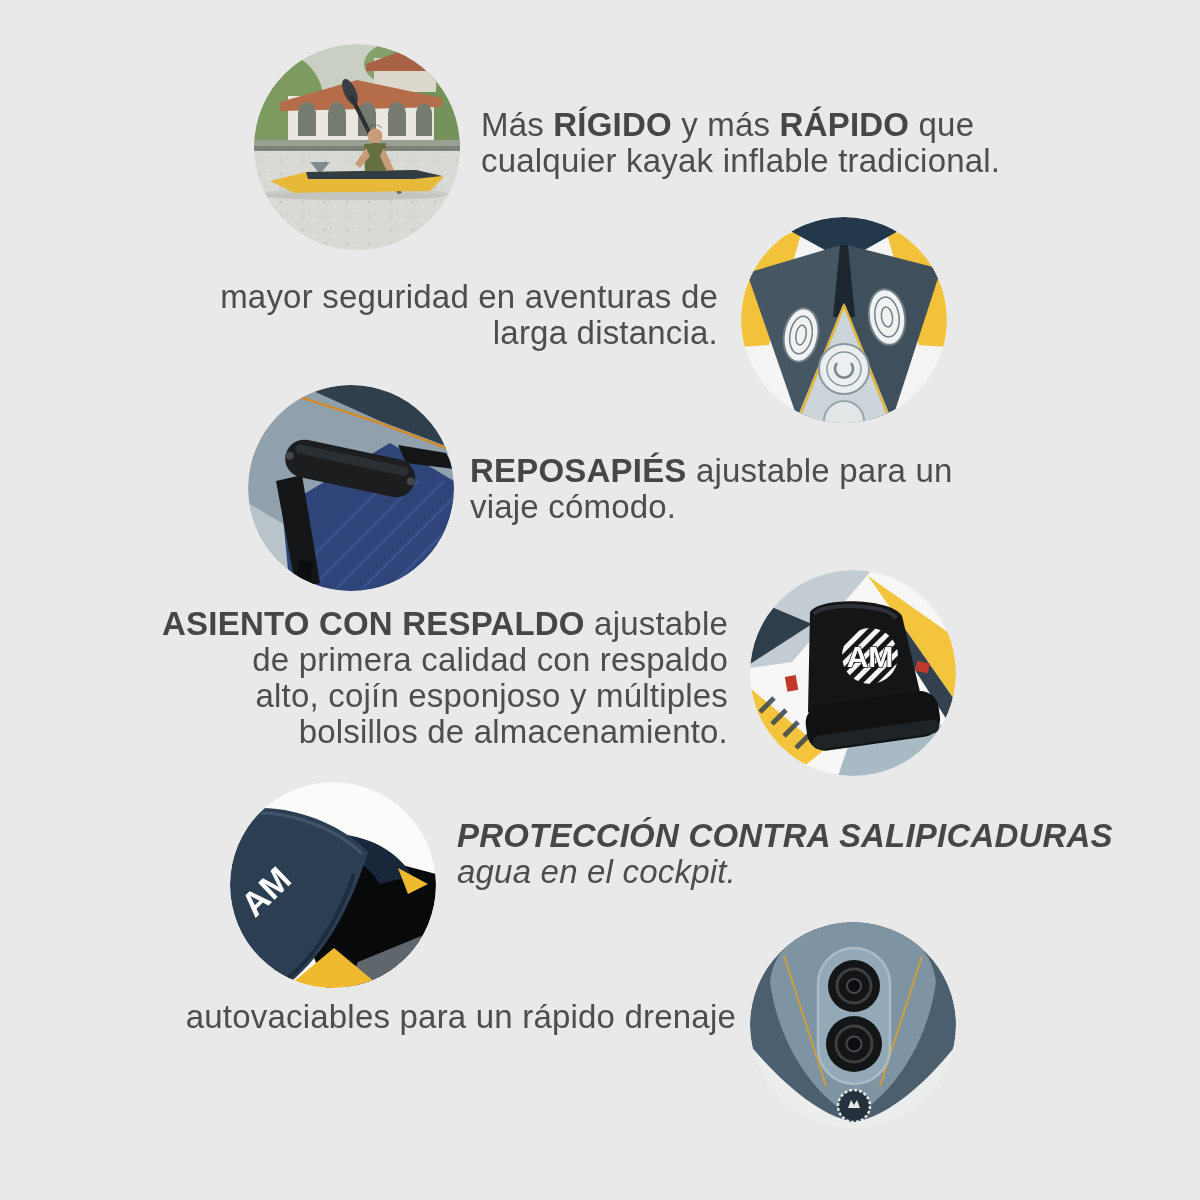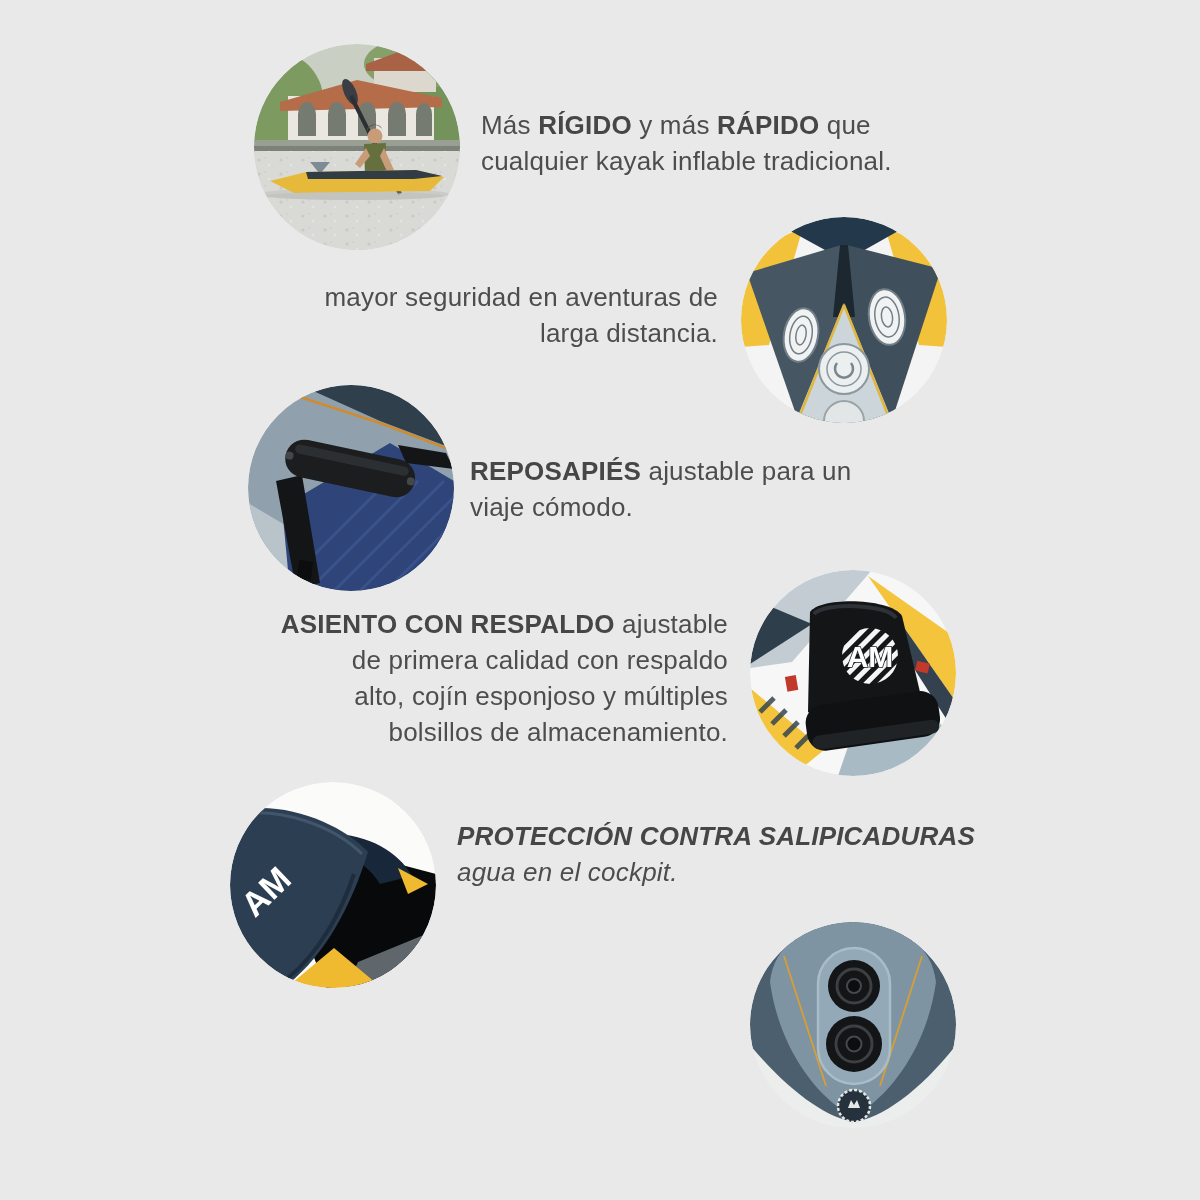--- a/index.html
+++ b/index.html
@@ -11,21 +11,21 @@
   }
   .stage{position:absolute;inset:0;width:1200px;height:1200px;}
   .circle{
     position:absolute;width:206px;height:206px;border-radius:50%;
     overflow:hidden;
   }
   .circle svg{display:block;width:206px;height:206px;}
   .txt{
     position:absolute;
     color:#4d4d4d;
-    font-size:26px;line-height:36px;font-weight:500;
+    font-size:33px;line-height:36px;font-weight:500;
     letter-spacing:.2px;
   }
   .txt.right{text-align:right;}
   .ln{display:block;white-space:nowrap;}
   .b{font-weight:800;color:#464646;}
   
   .c1{left:254px;top:44px;}
   .c2{left:741px;top:217px;}
   .c3{left:248px;top:385px;}
   .c4{left:750px;top:570px;}
@@ -221,20 +221,21 @@
         <text x="44" y="118" transform="rotate(-44 44 118)" font-family="'Liberation Sans',sans-serif" font-size="34" font-weight="bold" text-anchor="middle" fill="#ffffff">AM</text>
       </g>
     </svg>
   </div>
   <div class="txt t5">
     <span class="ln"><span class="b">PROTECCIÓN CONTRA SALIPICADURAS</span></span>
     <span class="ln"><span>agua en el cockpit.</span></span>
   </div>
 
   <div class="txt t6 right">
+    <span class="ln"><span>autovaciables para un rápido drenaje</span></span>
   </div>
   <div class="circle c6">
     <svg viewBox="0 0 206 206" aria-hidden="true">
       <g clip-path="url(#clipc)">
         <rect width="206" height="206" fill="#eceeed"></rect>
         <path d="M-4,-4 H210 V118 C172,168 132,196 104,200 C76,196 36,168 -4,118 Z" fill="#4c5f6e"></path>
         <path d="M103,0 C152,0 182,24 186,60 C178,118 148,164 114,188 C107,193 99,193 92,188 C58,164 28,118 20,60 C24,24 54,0 103,0 Z" fill="#7e94a3"></path>
         <line x1="34" y1="34" x2="76" y2="164" stroke="#d79f33" stroke-width="1.8"></line>
         <line x1="172" y1="34" x2="130" y2="164" stroke="#d79f33" stroke-width="1.8"></line>
         <rect x="68" y="26" width="72" height="136" rx="36" fill="#93a9b7" stroke="#a9bcc8" stroke-width="2.5"></rect>

